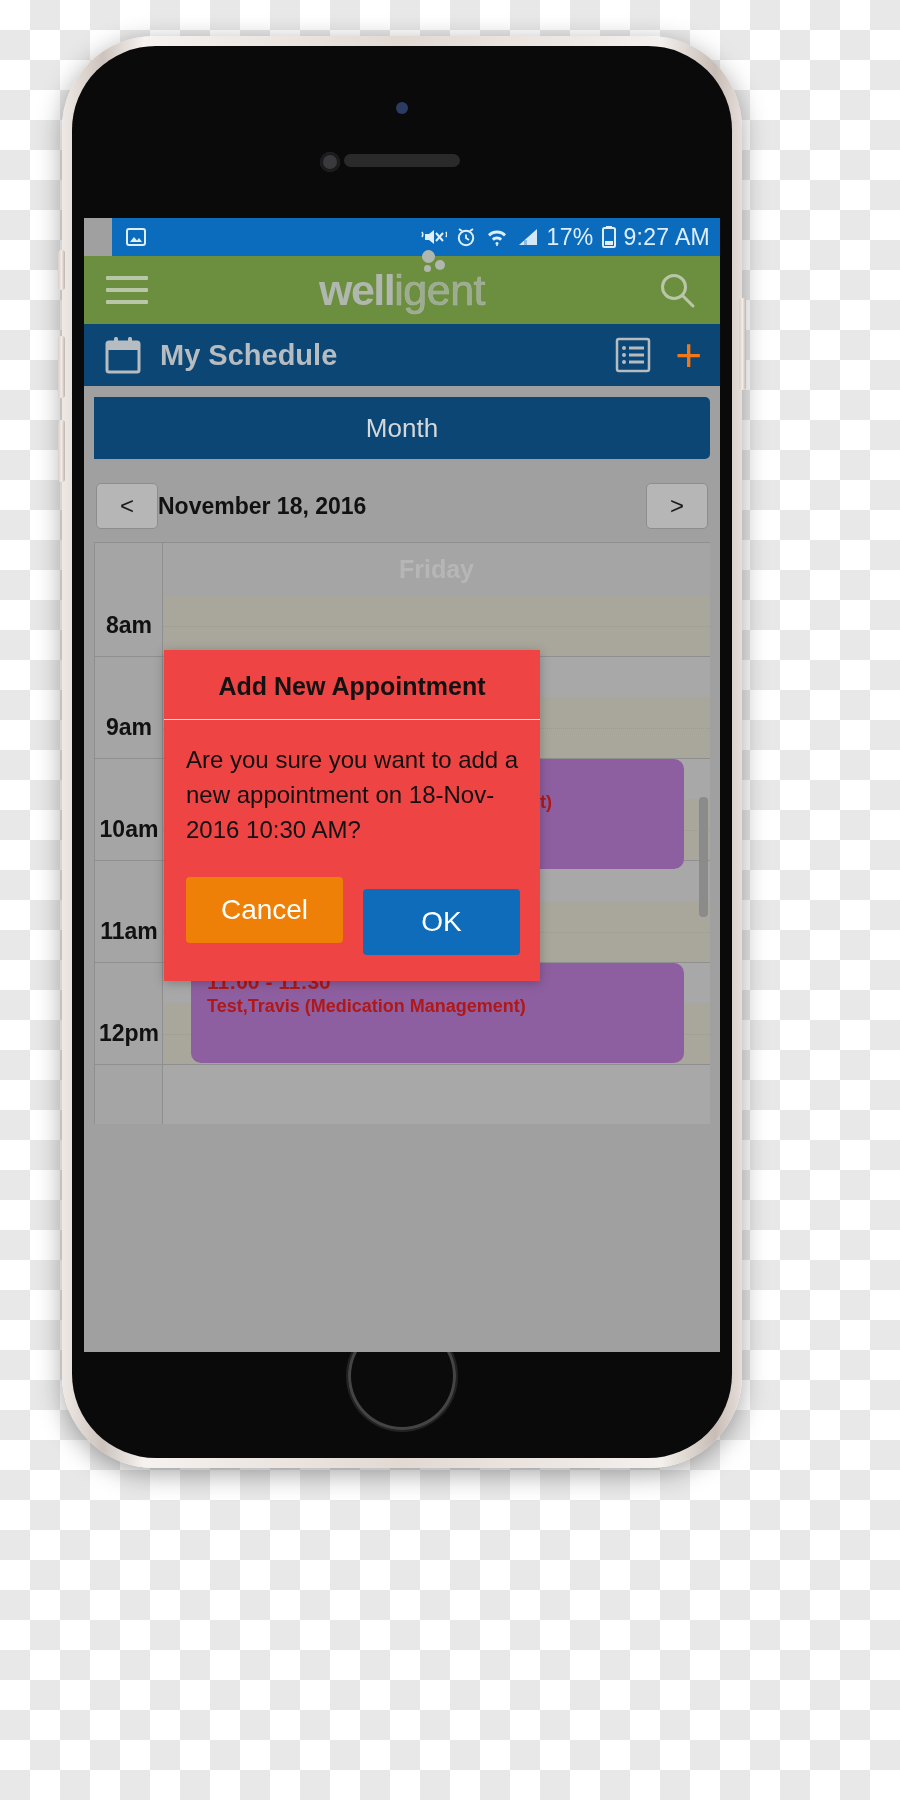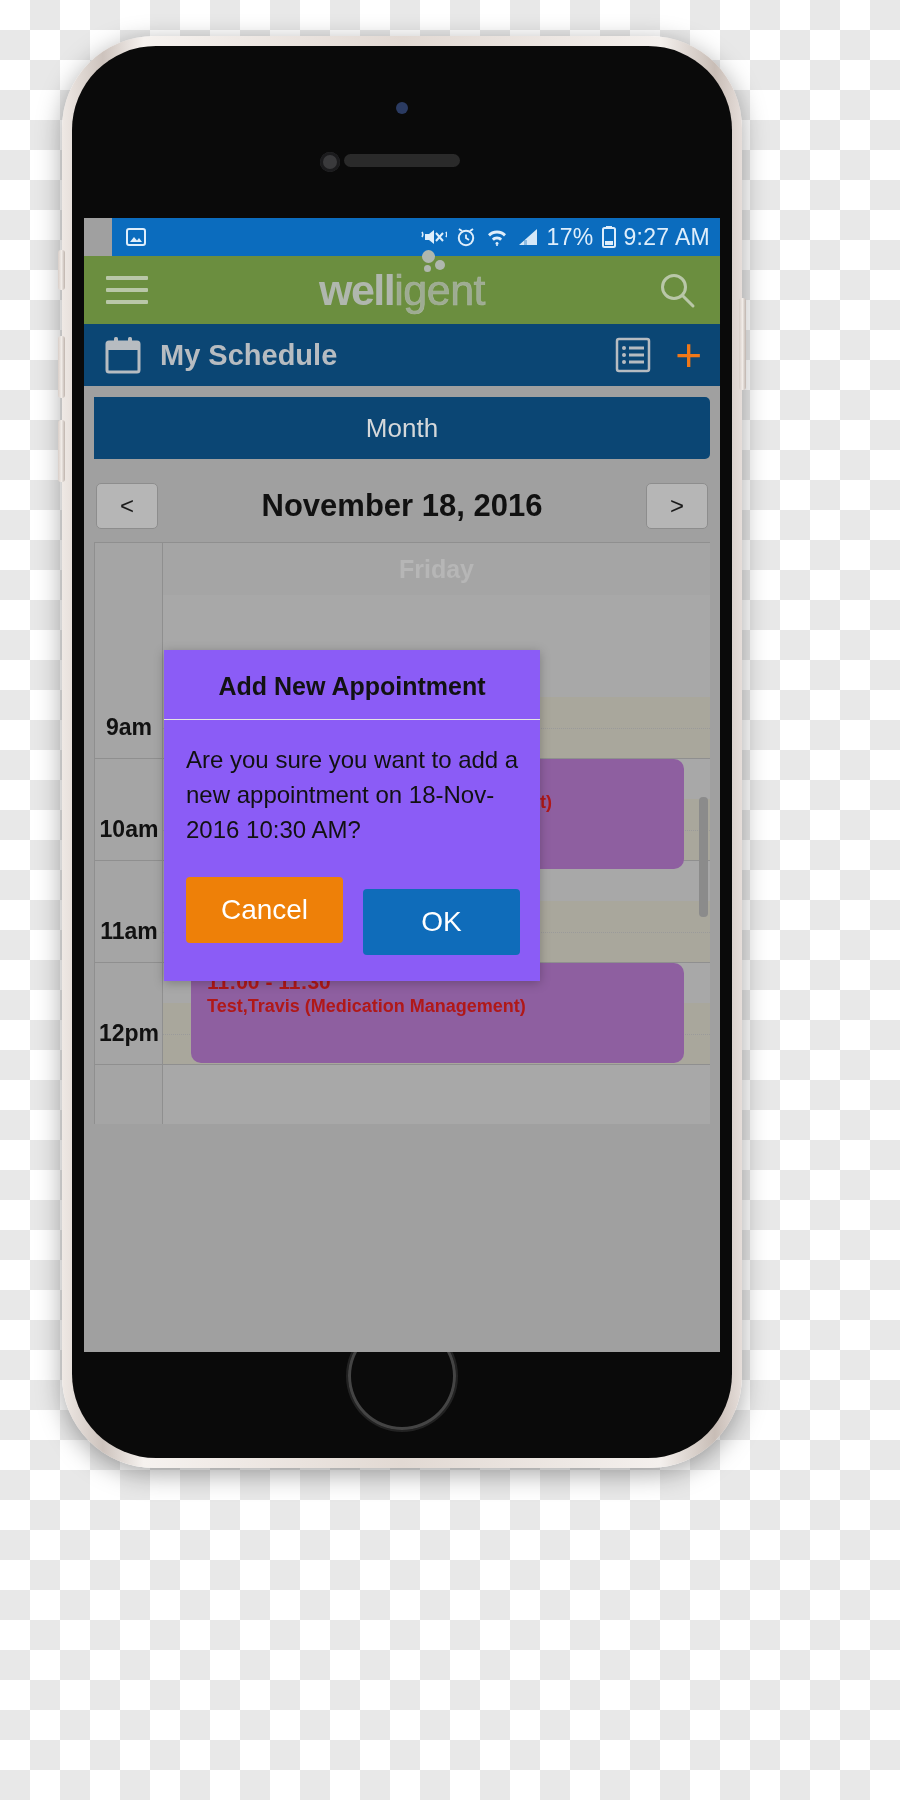--- a/index.html
+++ b/index.html
@@ -147,21 +147,21 @@
     background: #a0a0a0; height: 72px;
     display: flex; align-items: center; padding: 0 12px;
   }
   .navbtn {
     width: 62px; height: 46px; background: #b6b6b6;
     border: 1px solid #8d8d8d; border-radius: 5px;
     display: flex; align-items: center; justify-content: center;
     font-size: 24px; color: #1a1a1a;
   }
   #date-label {
-    flex: 1; text-align: center; font-size: 31px; font-weight: 700; color: #111;
+    flex: 1; font-size: 23px; font-weight: 700; color: #111;
   }
 
   
   #calendar {
     position: relative; background: #a0a0a0;
     height: 582px; padding: 0 10px 0 10px;
   }
   #cal-inner {
     position: relative; height: 100%; background: #a8a8a8;
     border-left: 1px solid #8f8f8f; border-top: 1px solid #8f8f8f;
@@ -194,21 +194,21 @@
   .appt .t   { font-size: 21px; font-weight: 700; color: #b01818; }
   .appt .who { font-size: 18px; font-weight: 700; color: #b01818; margin-top: 2px; }
   #scrollbar {
     position: absolute; right: 2px; top: 254px; width: 9px; height: 120px;
     background: #8b8b8b; border-radius: 4px;
   }
 
   
   #modal {
     position: absolute; left: 80px; top: 432px;
-    width: 376px; background: #8b5cf6;
+    width: 376px; background: #ef4444;
     box-shadow: 0 2px 10px rgba(0,0,0,.25);
     z-index: 40;
   }
   #modal-title {
     text-align: center; font-size: 25px; font-weight: 700; color: #121212;
     padding: 22px 10px 18px 10px; border-bottom: 1px solid #e4e4e4;
   }
   #modal-body {
     font-size: 24px; line-height: 1.46; color: #111;
     padding: 22px 14px 8px 22px;
@@ -329,20 +329,25 @@
           <div class="navbtn">&lt;</div>
           <div id="date-label">November 18, 2016</div>
           <div class="navbtn">&gt;</div>
         </div>
 
         <div id="calendar">
           <div id="cal-inner">
             <div id="gutter"></div>
             <div id="dayhead">Friday</div>
 
+            <div class="hour-row" style="top:52px">
+              <div class="hour-body"></div>
+              <span class="hour-label">8am</span>
+              <div class="half"></div>
+            </div>
             <div class="hour-row" style="top:154px">
               <div class="hour-body"></div>
               <span class="hour-label">9am</span>
               <div class="half"></div>
             </div>
             <div class="hour-row" style="top:256px">
               <div class="hour-body"></div>
               <span class="hour-label">10am</span>
               <div class="half"></div>
             </div>

